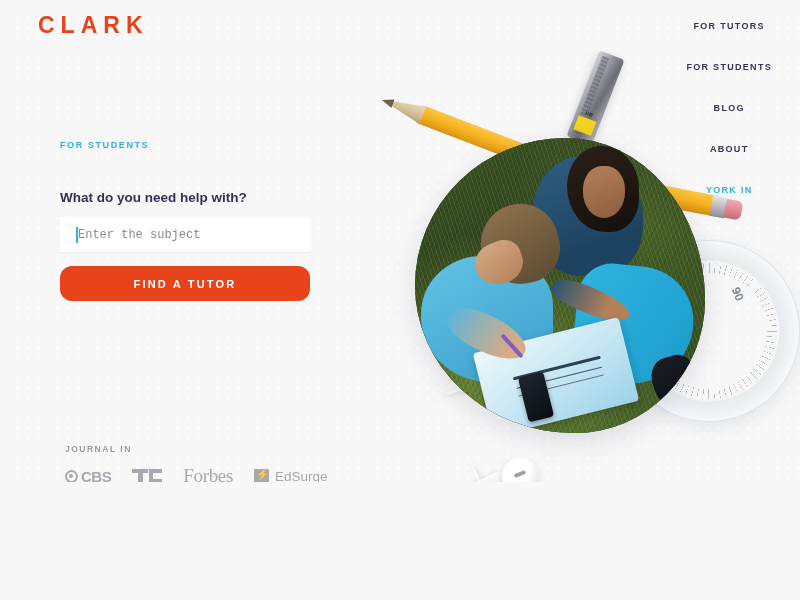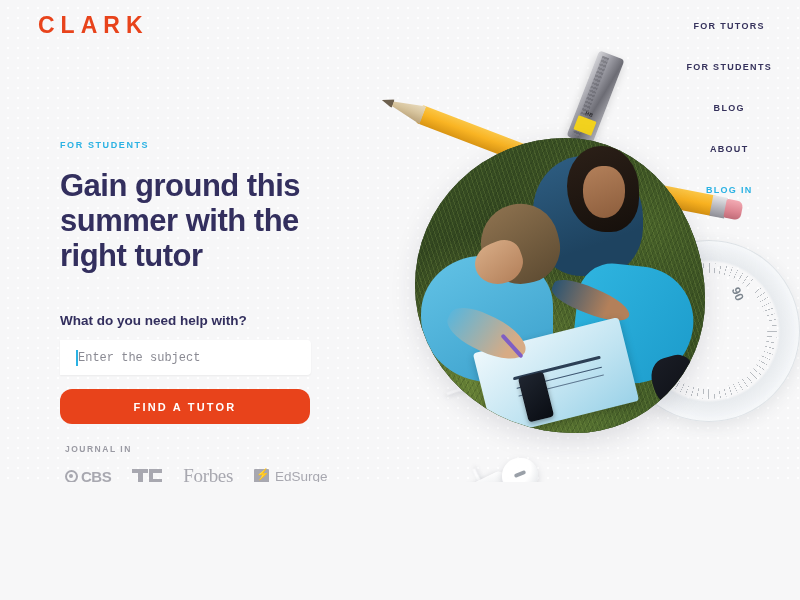--- a/index.html
+++ b/index.html
@@ -639,27 +639,26 @@
 <div id="page">
 
   <div class="header">
     <div class="logo">CLARK</div>
 
     <nav class="nav">
       <a class="nav-item">FOR TUTORS</a>
       <a class="nav-item">FOR STUDENTS</a>
       <a class="nav-item">BLOG</a>
       <a class="nav-item">ABOUT</a>
-      <a class="nav-item signin">BLOG IN</a>
+      <a class="nav-item signin">YORK IN</a>
     </nav>
   </div>
 
   <div class="hero-left">
     <div class="eyebrow">FOR STUDENTS</div>
-    <h1 class="headline">Gain ground this summer with the right tutor</h1>
 
     <div class="form-label">What do you need help with?</div>
 
     <div class="search-wrap">
       <div class="caret"></div>
       <input class="search-input" type="text" placeholder="Enter the subject" style="">
     </div>
 
     <button class="cta">FIND A TUTOR</button>
   </div>

